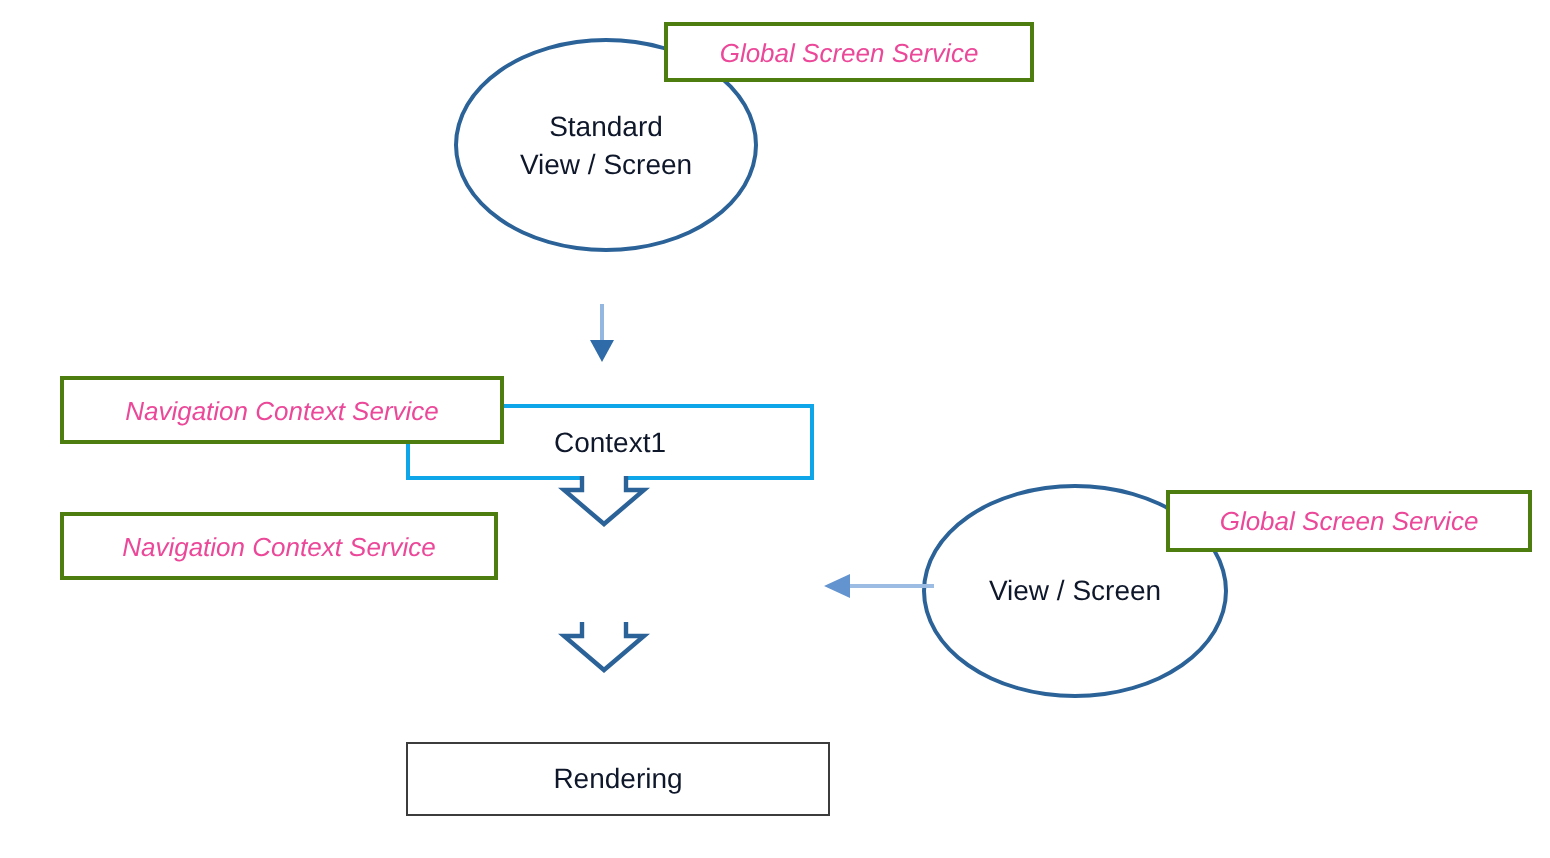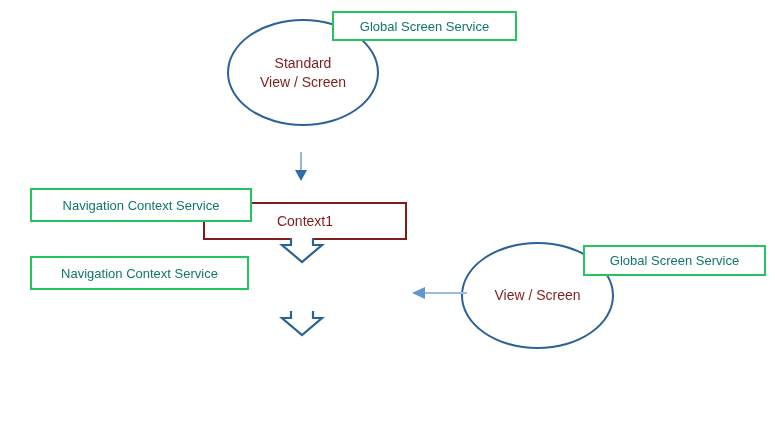--- a/index.html
+++ b/index.html
@@ -9,58 +9,59 @@
   }
   .canvas {
     position: relative;
     width: 775px;
     height: 429px;
     background: #ffffff;
     font-family: "Liberation Sans", sans-serif;
     overflow: hidden;
   }
   .node-text {
-    color: #7f1d1d;
+    color: #0f172a;
     font-size: 14px;
     line-height: 1.3;
     text-align: center;
   }
   .ellipse {
     position: absolute;
     border: 2px solid #2b6298;
     border-radius: 50%;
     background: #ffffff;
     display: flex;
     align-items: center;
     justify-content: center;
     z-index: 1;
   }
   .rect-node {
     position: absolute;
-    border: 2px solid #7f1d1d;
+    border: 2px solid #0ea5e9;
     background: #ffffff;
     display: flex;
     align-items: center;
     justify-content: center;
     z-index: 2;
   }
   .rect-node.render {
     border: 1px solid #3c3c3c;
   }
   .red-label {
     position: absolute;
-    border: 2px solid #22c55e;
+    border: 2px solid #4d7c0f;
     background: #ffffff;
-    color: #0f766e;
+    color: #ec4899;
     font-size: 13px;
     display: flex;
     align-items: center;
     justify-content: center;
     white-space: nowrap;
     z-index: 5;
+    font-style: italic;
   }
   .arrow-svg {
     position: absolute;
     z-index: 3;
   }
   .lbl-line { display: block; }
 </style>
 </head>
 <body>
 
@@ -103,14 +104,17 @@
   </svg>
 
   <div class="ellipse" style="left:461px; top:242px; width:149px; height:103px;">
     <div class="node-text">
       <span class="lbl-line">View / Screen</span>
     </div>
   </div>
 
   <div class="red-label" style="left:583px; top:245px; width:179px; height:27px;">Global Screen Service</div>
 
+  <div class="rect-node render" style="left:203px; top:371px; width:210px; height:35px;">
+    <div class="node-text">Rendering</div>
+  </div>
 
 </div>
 
 </body></html>

